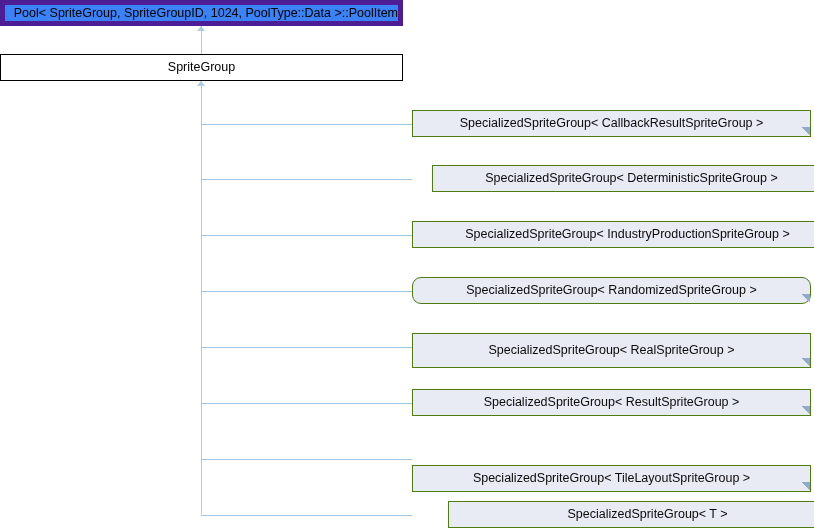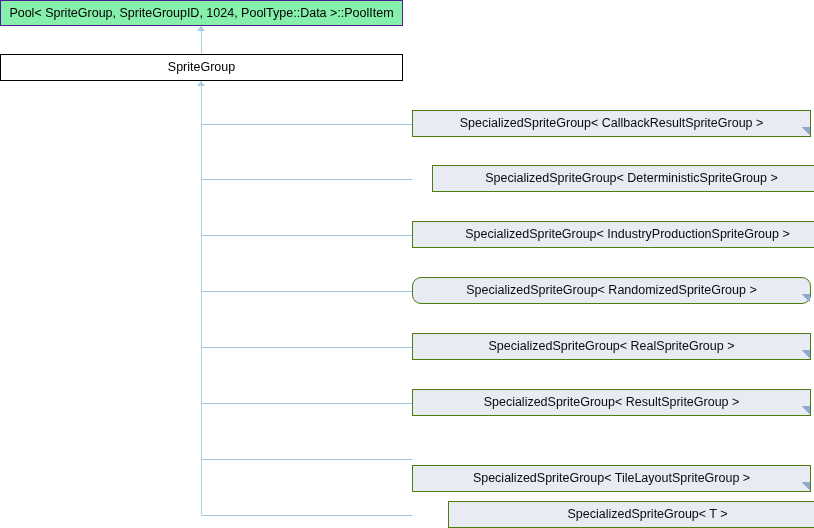--- a/index.html
+++ b/index.html
@@ -24,22 +24,23 @@
     align-items: center;
     justify-content: center;
     font-size: 12.5px;
     line-height: 1;
     color: #000000;
     white-space: nowrap;
   }
 
   
   .node.ancestor {
-    background: #86efac;
-    border: 1px solid #4c1d95;
+    background: #3b82f6;
+    border: 5px solid #4c1d95;
+    justify-content: flex-end;
   }
 
   
   .node.current {
     background: #ffffff;
     border: 1px solid #000000;
   }
 
   
   .node.derived {
@@ -118,21 +119,21 @@
       <div class="node derived" style="left: 412px; top: 221px; width: 431px; height: 27px;">
         <span>SpecializedSpriteGroup&lt; IndustryProductionSpriteGroup &gt;</span>
         <span class="fold"></span>
       </div>
       <div class="edge h" style="left: 201px; top: 291px; width: 211px;"></div>
       <div class="node derived" style="left: 412px; top: 277px; width: 399px; height: 27px; border-radius: 9px;">
         <span>SpecializedSpriteGroup&lt; RandomizedSpriteGroup &gt;</span>
         <span class="fold"></span>
       </div>
       <div class="edge h" style="left: 201px; top: 347px; width: 211px;"></div>
-      <div class="node derived" style="left: 412px; top: 333px; width: 399px; height: 27px;">
+      <div class="node derived" style="left: 412px; top: 333px; width: 399px; height: 35px;">
         <span>SpecializedSpriteGroup&lt; RealSpriteGroup &gt;</span>
         <span class="fold"></span>
       </div>
       <div class="edge h" style="left: 201px; top: 403px; width: 211px;"></div>
       <div class="node derived" style="left: 412px; top: 389px; width: 399px; height: 27px;">
         <span>SpecializedSpriteGroup&lt; ResultSpriteGroup &gt;</span>
         <span class="fold"></span>
       </div>
       <div class="edge h" style="left: 201px; top: 459px; width: 211px;"></div>
       <div class="node derived" style="left: 412px; top: 465px; width: 399px; height: 27px;">

